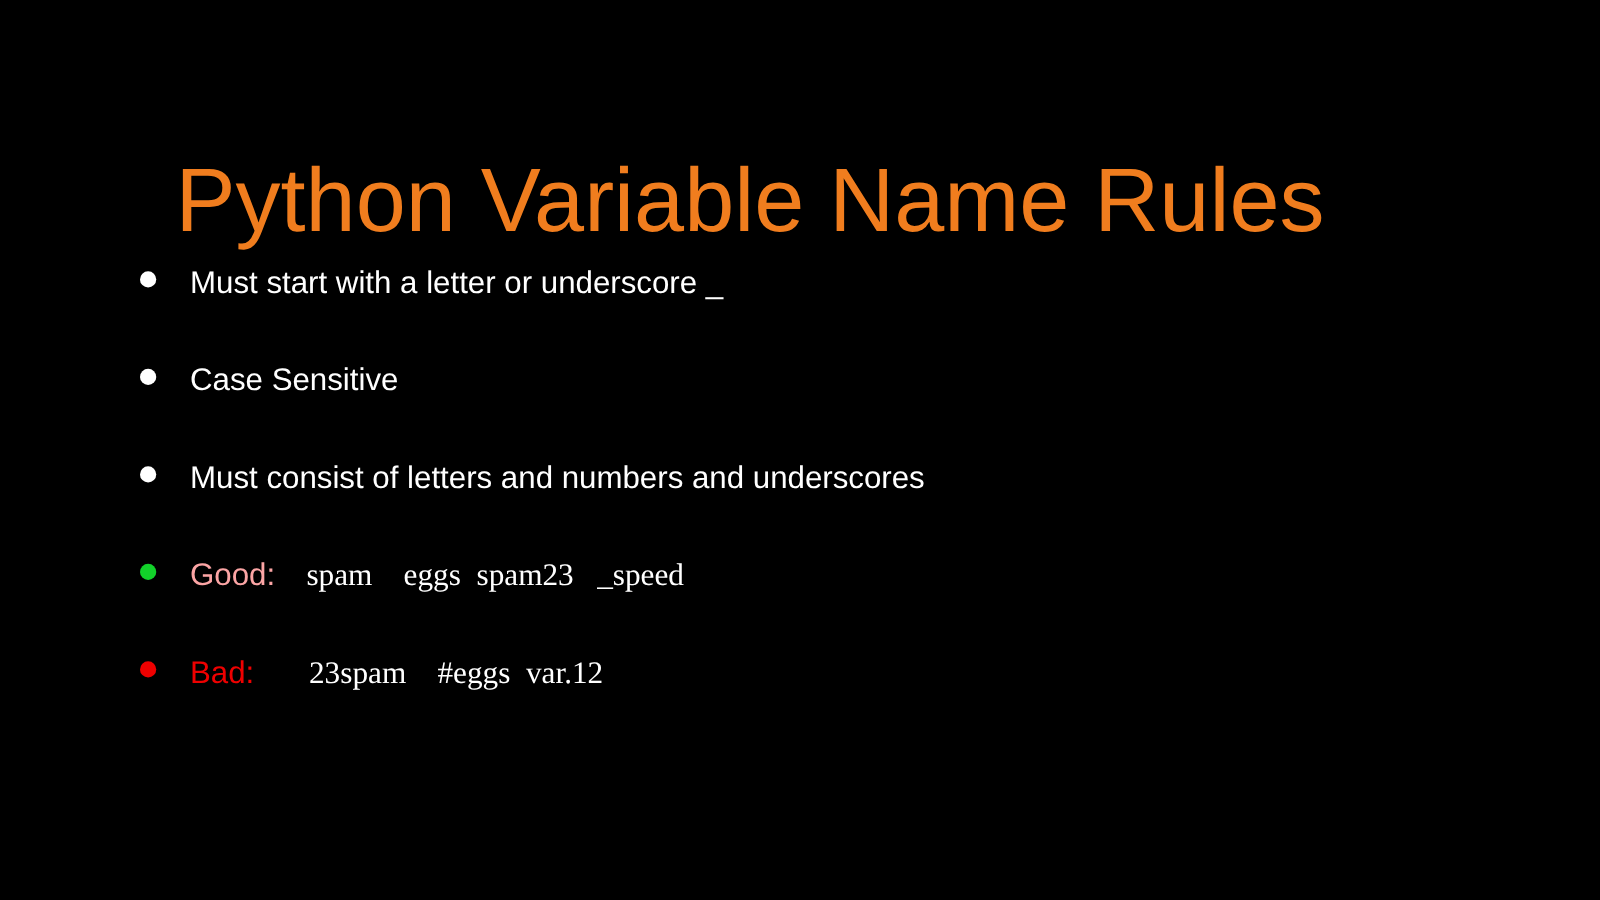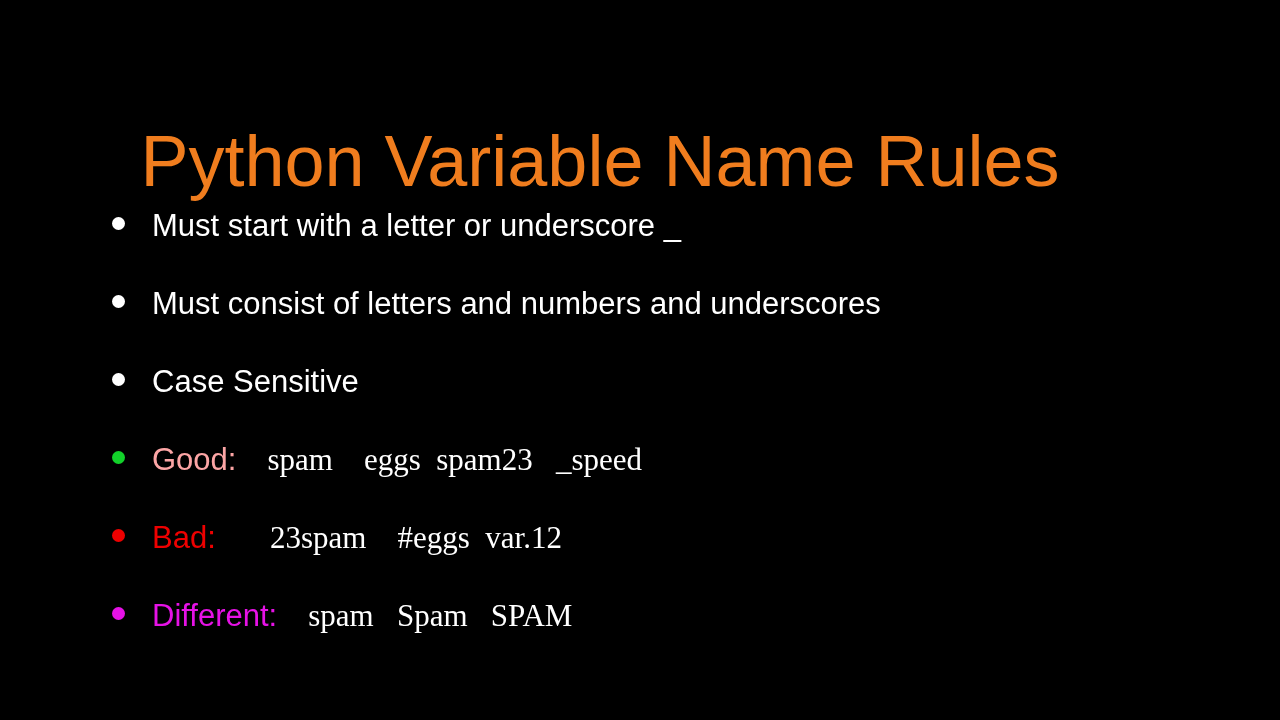--- a/index.html
+++ b/index.html
@@ -57,21 +57,21 @@
     width: 13px;
     height: 13px;
     border-radius: 50%;
     background: #FFFFFF;
     flex: 0 0 auto;
   }
   .bullet-text {
     position: absolute;
     left: 40px;
     top: 0px;
-    font-size: 31px;
+    font-size: 25px;
     line-height: 42px;
     color: #FFFFFF;
     white-space: pre;
   }
   .bullet-label {
     color: #FFFFFF;
   }
   .bullet-examples {
     color: #FFFFFF;
     white-space: pre;
@@ -96,37 +96,33 @@
 
   <div class="bullet-list">
 
     <div class="bullet-row">
       <span class="bullet-dot"></span>
       <span class="bullet-text"><span class="bullet-label">Must start with a letter or underscore _</span><span class="bullet-examples"></span></span>
     </div>
 
     <div class="bullet-row">
       <span class="bullet-dot"></span>
-      <span class="bullet-text"><span class="bullet-label">Must consist of letters and numbers and underscores</span><span class="bullet-examples"></span></span>
+      <span class="bullet-text"><span class="bullet-label">Case Sensitive</span><span class="bullet-examples"></span></span>
     </div>
 
     <div class="bullet-row">
       <span class="bullet-dot"></span>
-      <span class="bullet-text"><span class="bullet-label">Case Sensitive</span><span class="bullet-examples"></span></span>
+      <span class="bullet-text"><span class="bullet-label">Must consist of letters and numbers and underscores</span><span class="bullet-examples"></span></span>
     </div>
 
     <div class="bullet-row">
       <span class="bullet-dot dot-good"></span>
       <span class="bullet-text"><span class="bullet-label label-good">Good:</span><span class="bullet-examples">    spam    eggs  spam23   _speed</span></span>
     </div>
 
     <div class="bullet-row">
       <span class="bullet-dot dot-bad"></span>
       <span class="bullet-text"><span class="bullet-label label-bad">Bad:</span><span class="bullet-examples">       23spam    #eggs  var.12</span></span>
     </div>
 
-    <div class="bullet-row">
-      <span class="bullet-dot dot-diff"></span>
-      <span class="bullet-text"><span class="bullet-label label-diff">Different:</span><span class="bullet-examples">    spam   Spam   SPAM</span></span>
-    </div>
 
   </div>
 </div>
 
 </body></html>

